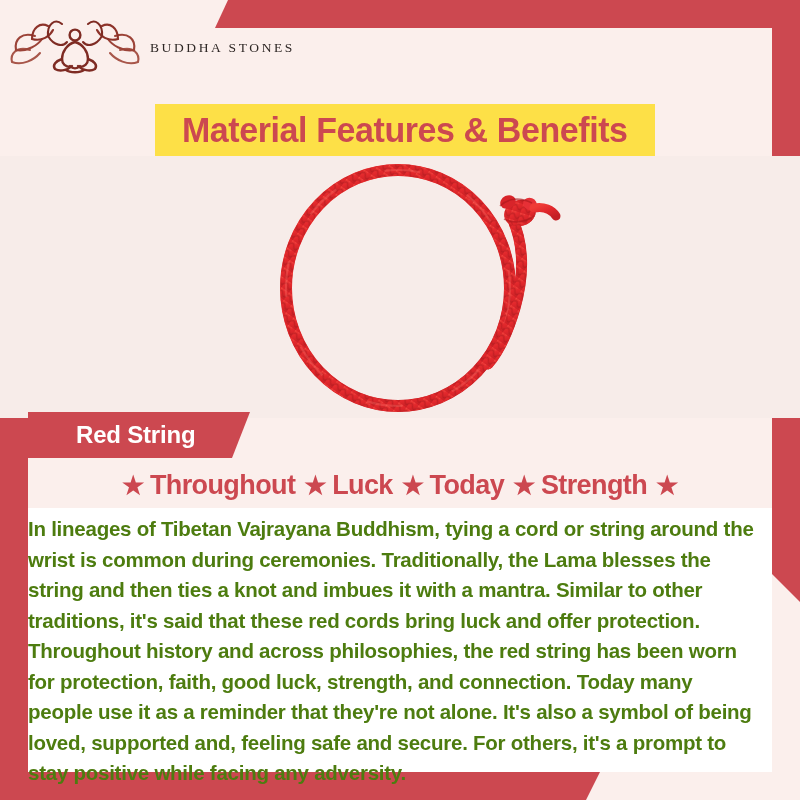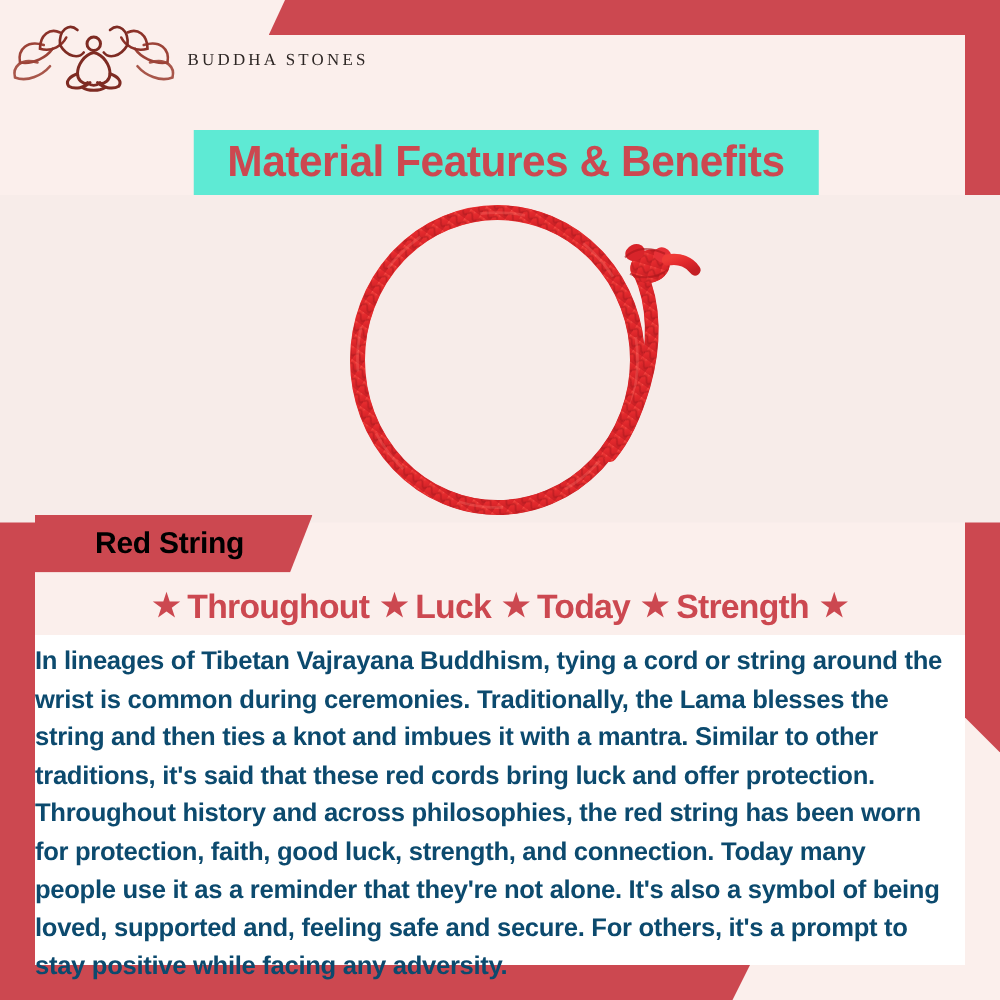--- a/index.html
+++ b/index.html
@@ -62,21 +62,21 @@
     font-size:13.5px;
     letter-spacing:2.6px;
     color:#2e2725;
     font-weight:400;
   }
 
   
   .title-band {
     position:absolute;
     top:104px; left:155px; width:500px; height:52px;
-    background:#5eead4;
+    background:#fde047;
     display:flex; align-items:center; justify-content:center;
     z-index:3;
   }
   .title-band h1 {
     font-size:35px;
     font-weight:bold;
     color:#cc4850;
     letter-spacing:-0.4px;
     white-space:nowrap;
     transform:scaleX(0.97);
@@ -95,21 +95,21 @@
   .ribbon {
     position:absolute;
     top:412px; left:28px;
     width:222px; height:46px;
     background:#cc4850;
     clip-path: polygon(0 0, 100% 0, calc(100% - 18px) 100%, 0 100%);
     display:flex; align-items:center;
     z-index:3;
   }
   .ribbon span {
-    color:#000000;
+    color:#ffffff;
     font-size:24px;
     font-weight:bold;
     padding-left:48px;
     letter-spacing:-0.2px;
     text-align:center;
   }
 
   
   .benefits {
     position:absolute;
@@ -132,21 +132,21 @@
   .body-panel {
     position:absolute;
     top:508px; left:28px; width:744px; height:264px;
     background:#ffffff;
     padding:6px 12px 0 0;
     z-index:2;
   }
   .body-panel p {
     font-size:20.5px;
     line-height:30.5px;
-    color:#0c4a6e;
+    color:#4d7c0f;
     font-weight:bold;
     letter-spacing:-0.25px;
     text-align:left;
     padding-left:0;
   }
 </style>
 </head>
 <body>
 
 <div id="poster">

